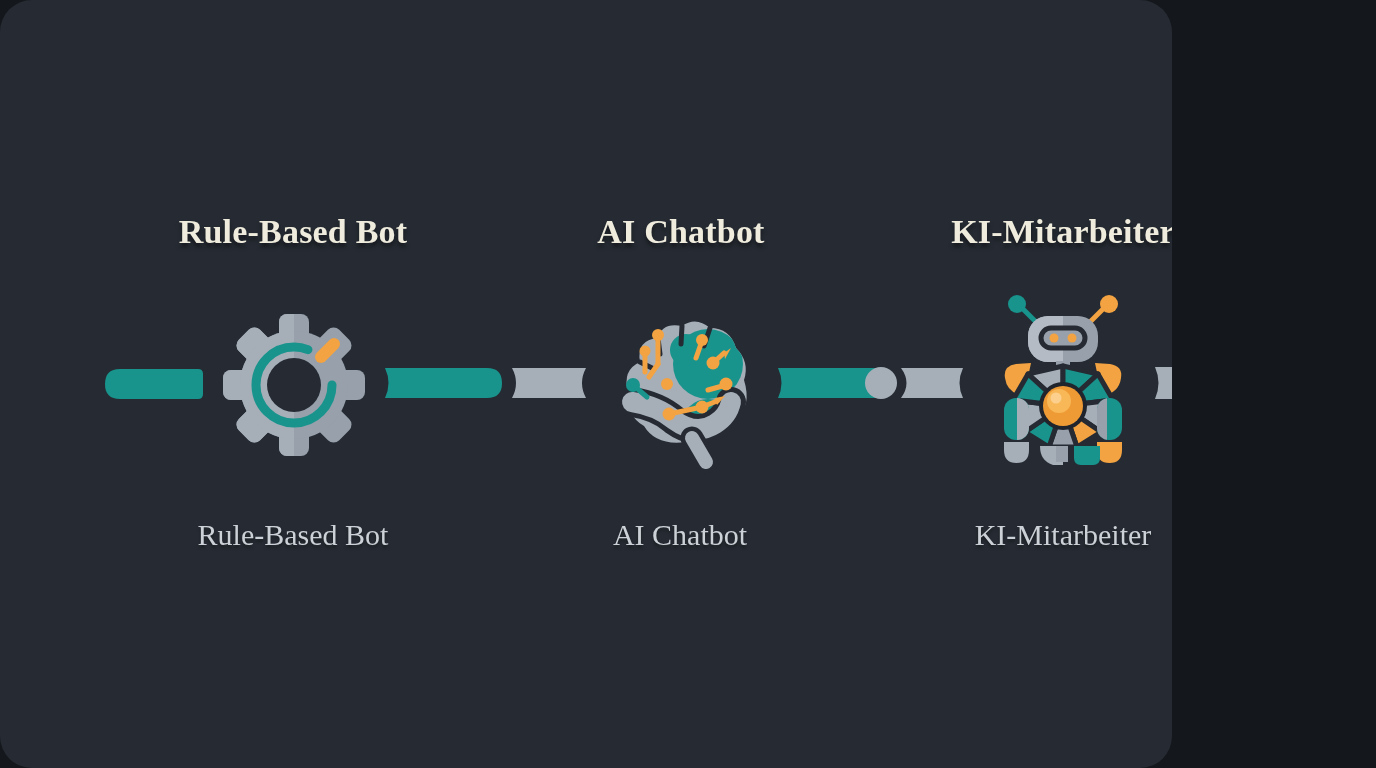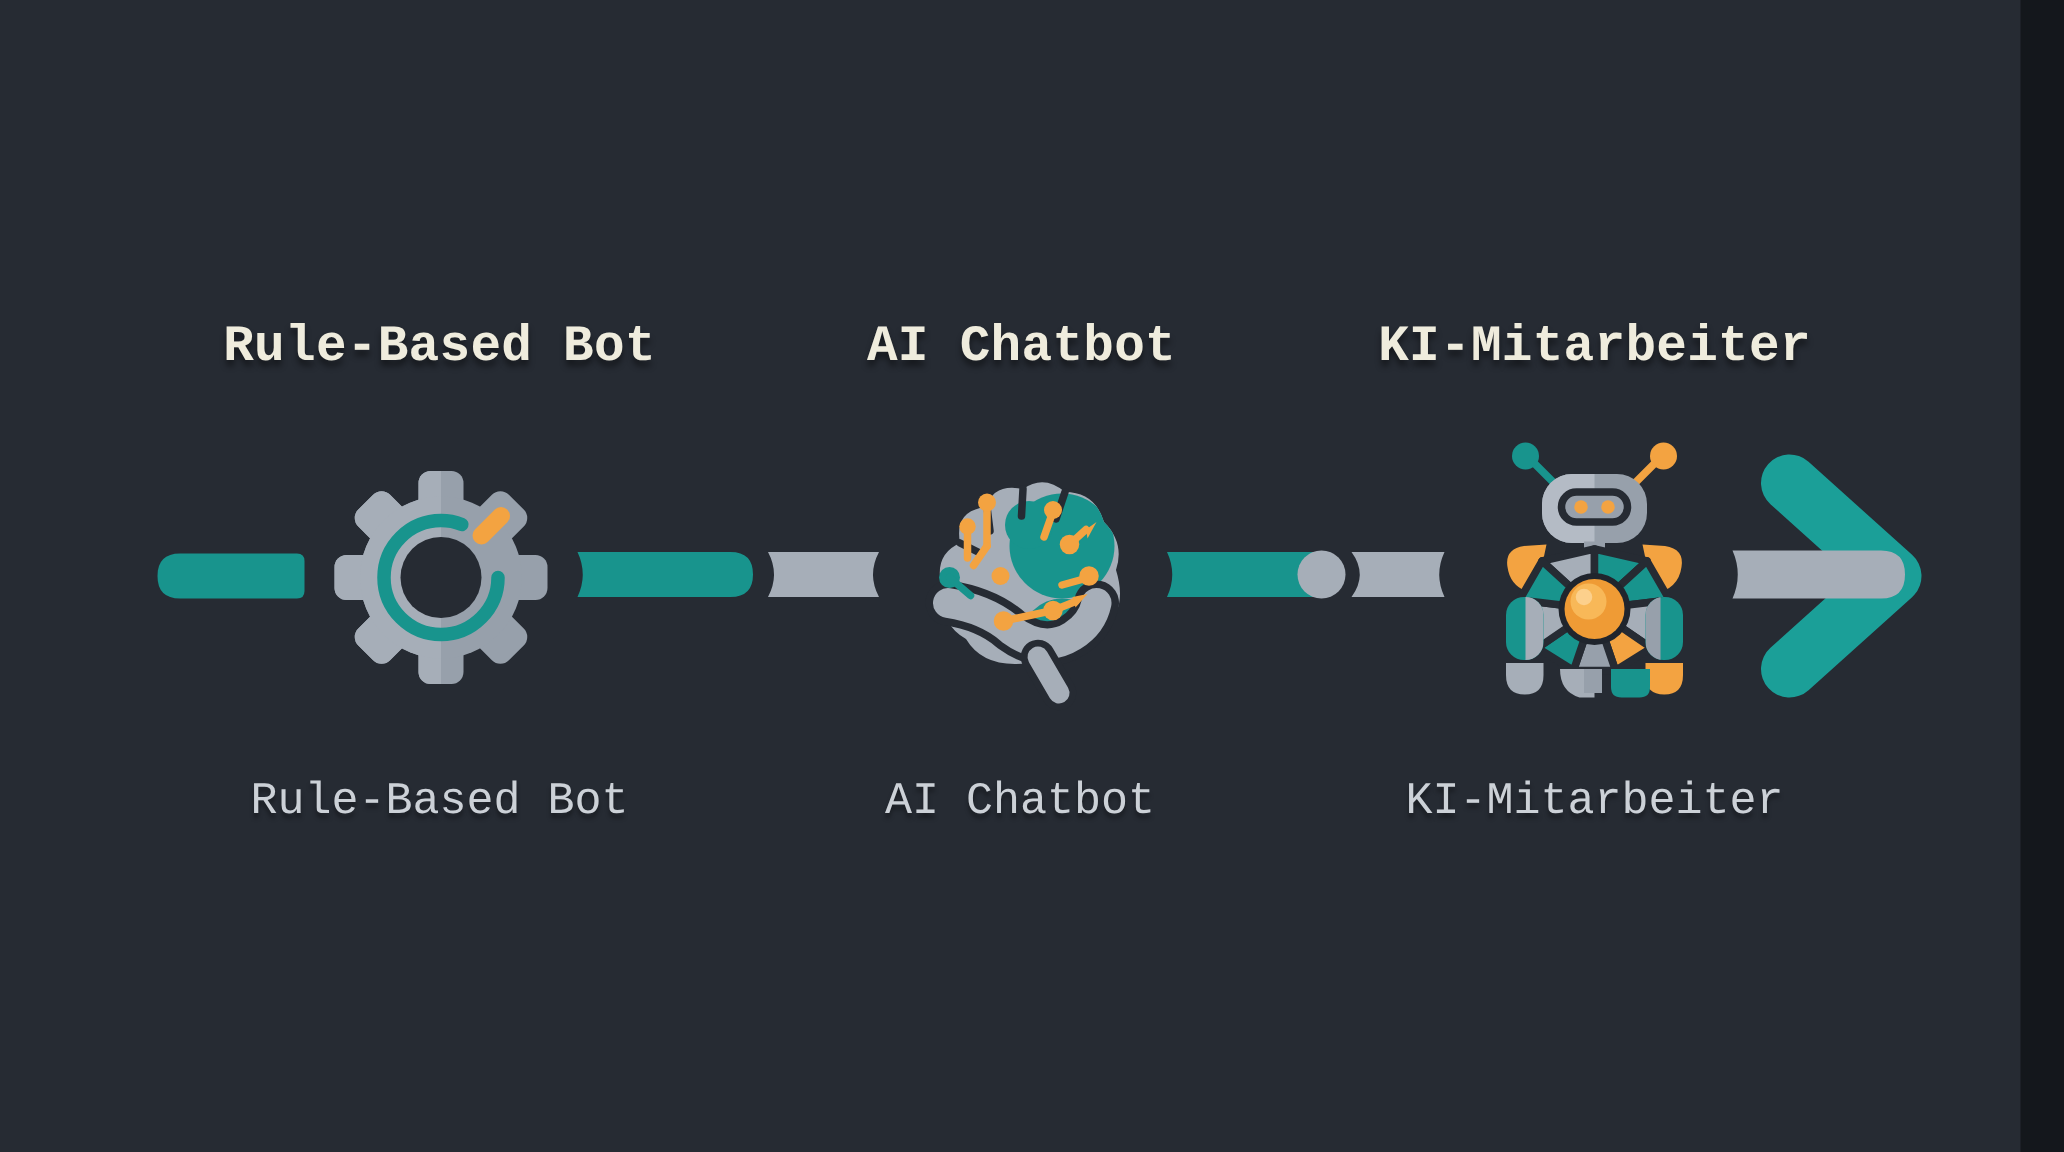--- a/index.html
+++ b/index.html
@@ -10,24 +10,25 @@
     --gray-shade:#97a0ab;
     --gray-light:#b4bbc5;
     --orange:#f3a341;
     --orange-deep:#ef9b35;
     --title-text:#efecdd;
     --caption-text:#ccd1d7;
   }
   html,body{margin:0;padding:0;background:#14171c;}
   .canvas{
     position:relative;
-    width:1347px;height:768px;
+    width:1172px;height:768px;
     background:var(--background);
     overflow:hidden;
-    font-family:Liberation Mono, monospace;
+    font-family:Liberation Serif, serif;
+    border-radius:32px;
   }
   .art{position:absolute;left:0;top:0;}
   .stage-title{
     position:absolute;
     top:213px;
     transform:translateX(-50%);
     font-size:34px;
     font-weight:bold;
     color:var(--title-text);
     white-space:nowrap;

